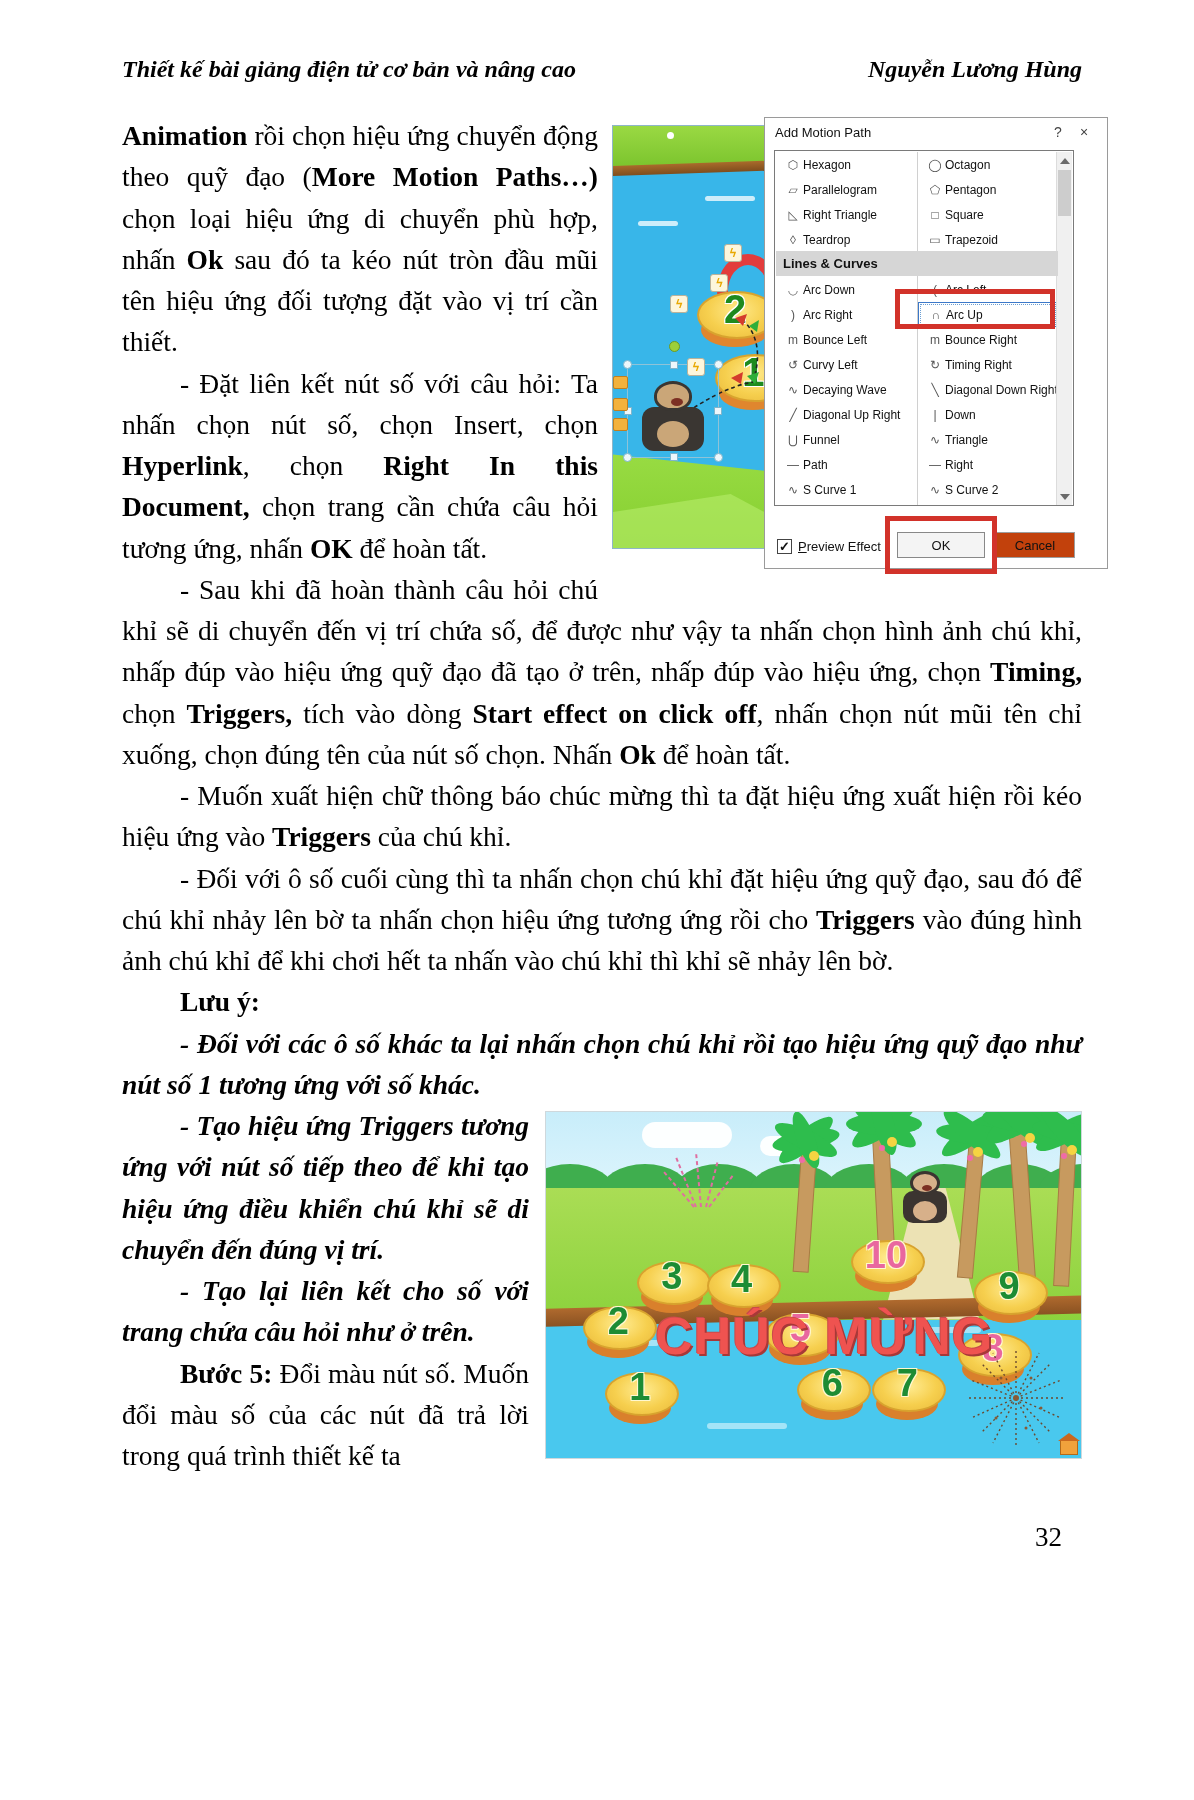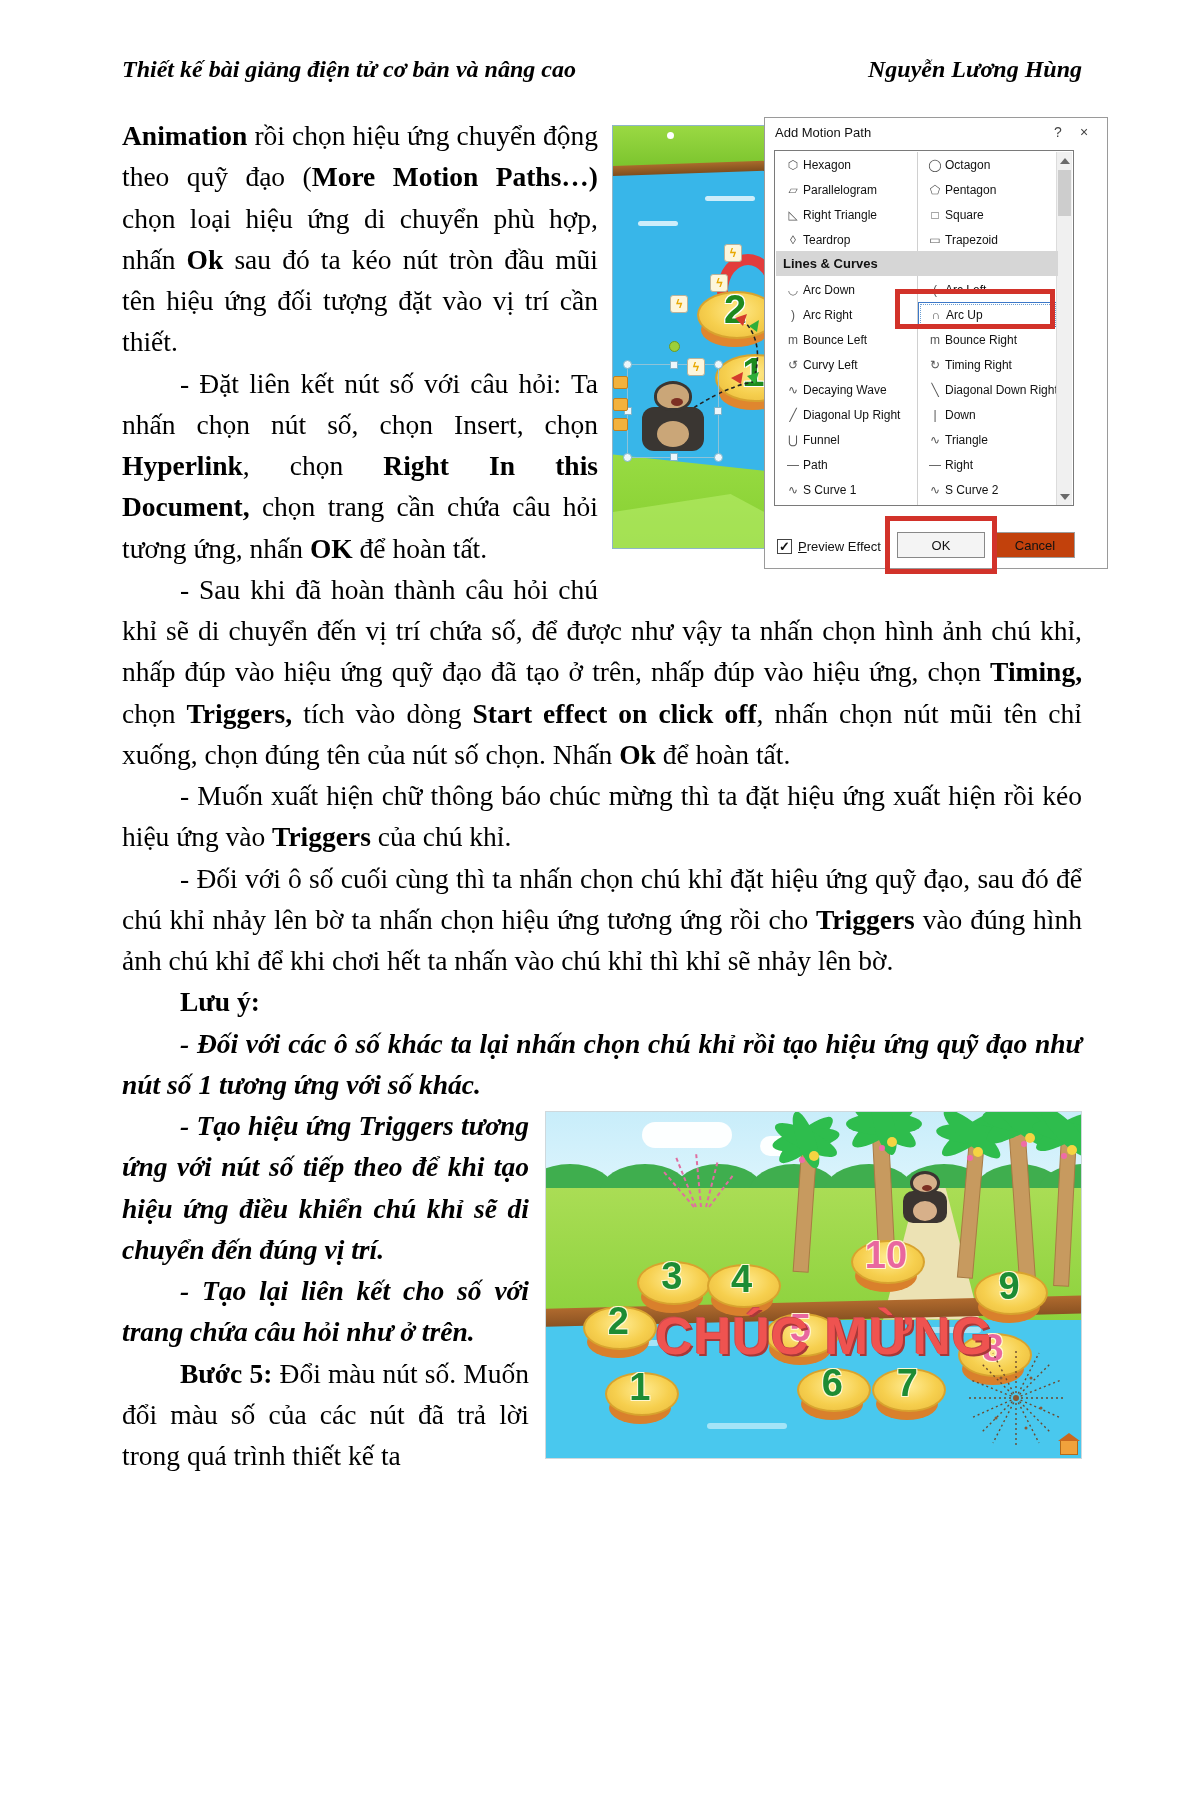--- a/index.html
+++ b/index.html
@@ -544,14 +544,15 @@
             <circle cx="75" cy="90" r="1.5"></circle>
         </g>
       </svg>
       <div class="g-house"></div>
     </div>
 
     <p class="bp ind"><span class="b i">- Tạo hiệu ứng Triggers tương ứng với nút số tiếp theo để khi tạo hiệu ứng điều khiển chú khỉ sẽ di chuyển đến đúng vị trí.</span></p>
     <p class="bp ind"><span class="b i">- Tạo lại liên kết cho số với trang chứa câu hỏi như ở trên.</span></p>
     <p class="bp ind lastline"><span class="b">Bước 5:</span><span> Đổi màu nút số. Muốn đổi màu số của các nút đã trả lời trong quá trình thiết kế ta</span></p>
 
+    <div class="pgnum">32</div>
   </div>
 </div>
 
 </body></html>

